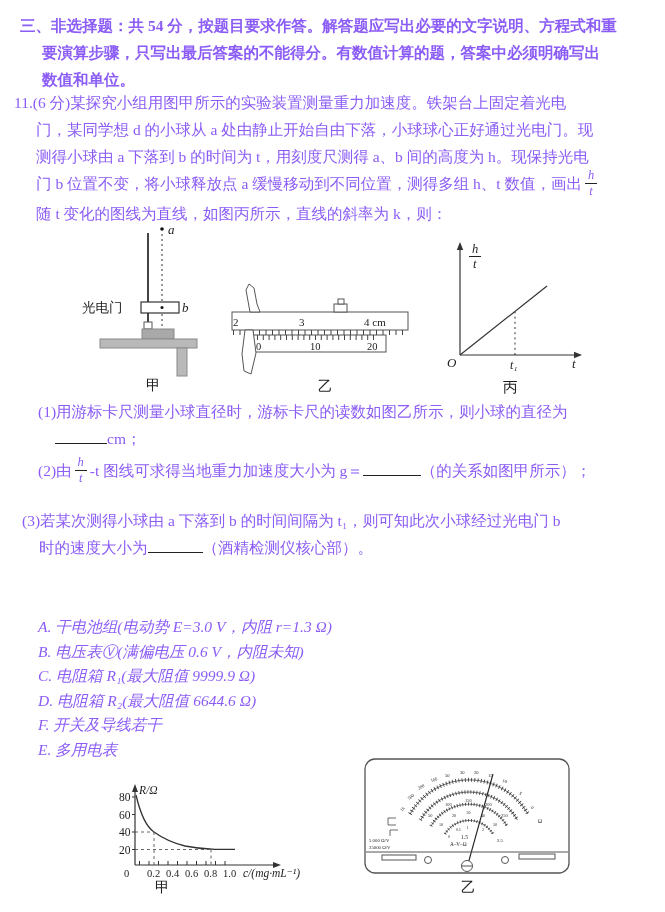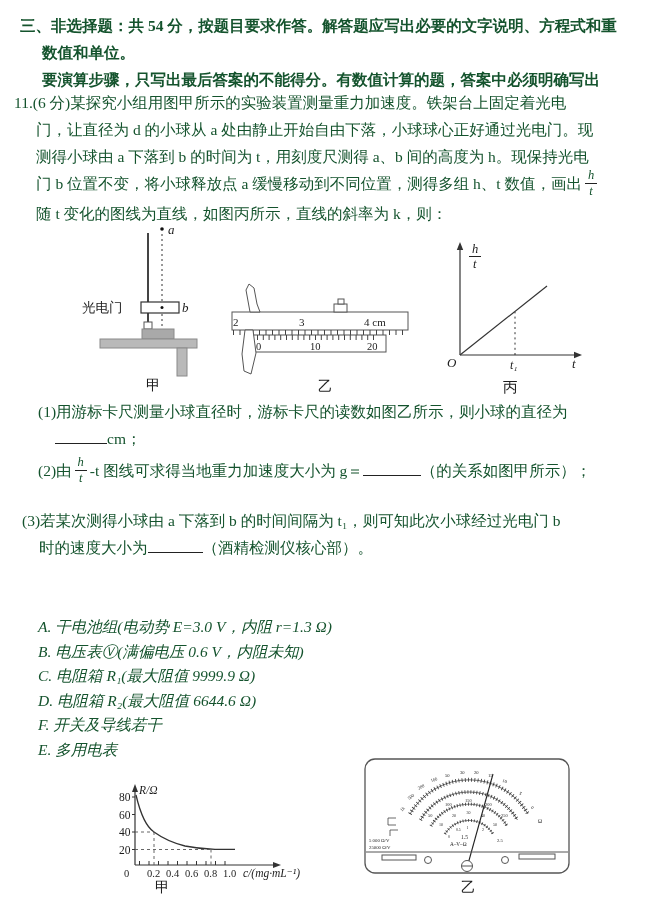--- a/index.html
+++ b/index.html
@@ -1,19 +1,19 @@
 <!DOCTYPE html>
 <html><head>
 <meta charset="utf-8">
 <style>
   html,body{margin:0;padding:0;background:#ffffff;}
   .page{
     position:relative;width:665px;height:912px;background:#fff;
     font-family:"Liberation Serif","DejaVu Serif",serif;
-    color:#14532d;overflow:hidden;
+    color:#8b5cf6;overflow:hidden;
   }
   .blk{position:absolute;}
   .tline{font-size:15.5px;line-height:27px;white-space:nowrap;}
   .bold{font-weight:bold;}
   .ind{padding-left:22px;}
   .ind2{padding-left:17px;}
   .items .tline{line-height:24.6px;font-size:15.5px;font-style:italic;}
   .frac{display:inline-block;vertical-align:middle;text-align:center;
         font-style:italic;line-height:1;font-size:12.5px;margin:0 3px;position:relative;top:-2px;}
   .frac .num{display:block;border-bottom:1px solid #222;padding:0 3px 1.5px;}
@@ -25,27 +25,27 @@
   .it{font-style:italic;}
   .cap{font-size:14.5px;}
 </style>
 </head>
 <body>
 
 <div class="page">
 
   <div class="blk bold" style="top:12px;left:20px;width:630px;">
     <div class="tline">三、非选择题：共 54 分，按题目要求作答。解答题应写出必要的文字说明、方程式和重</div>
+    <div class="tline ind">要演算步骤，只写出最后答案的不能得分。有数值计算的题，答案中必须明确写出</div>
     <div class="tline ind">数值和单位。</div>
-    <div class="tline ind">要演算步骤，只写出最后答案的不能得分。有数值计算的题，答案中必须明确写出</div>
   </div>
 
   <div class="blk" style="top:89px;left:14px;width:646px;">
     <div class="tline">11.(6 分)某探究小组用图甲所示的实验装置测量重力加速度。铁架台上固定着光电</div>
-    <div class="tline ind">门，让直径为 d 的小球从 a 处由静止开始自由下落，小球球心正好通过光电门。现</div>
+    <div class="tline ind">门，某同学想 d 的小球从 a 处由静止开始自由下落，小球球心正好通过光电门。现</div>
     <div class="tline ind">测得小球由 a 下落到 b 的时间为 t，用刻度尺测得 a、b 间的高度为 h。现保持光电</div>
     <div class="tline ind"><span>门 b 位置不变，将小球释放点 a 缓慢移动到不同位置，测得多组 h、t 数值，画出</span><span class="frac"><span class="num">h</span><span class="den">t</span></span></div>
     <div class="tline ind">随 t 变化的图线为直线，如图丙所示，直线的斜率为 k，则：</div>
   </div>
 
   <div class="blk" style="top:222px;left:0;width:665px;height:172px;">
 
     <svg style="left:80px;top:0;" width="120" height="172" viewBox="0 0 120 172">
       <line x1="68" y1="11" x2="68" y2="101" stroke="#444" stroke-width="2"></line>
       <circle cx="82" cy="7" r="1.8" fill="#111"></circle>

